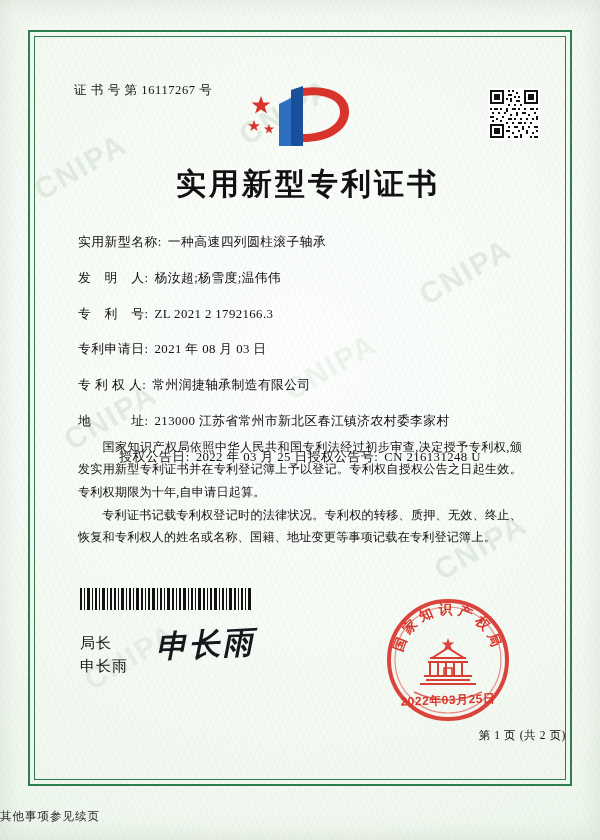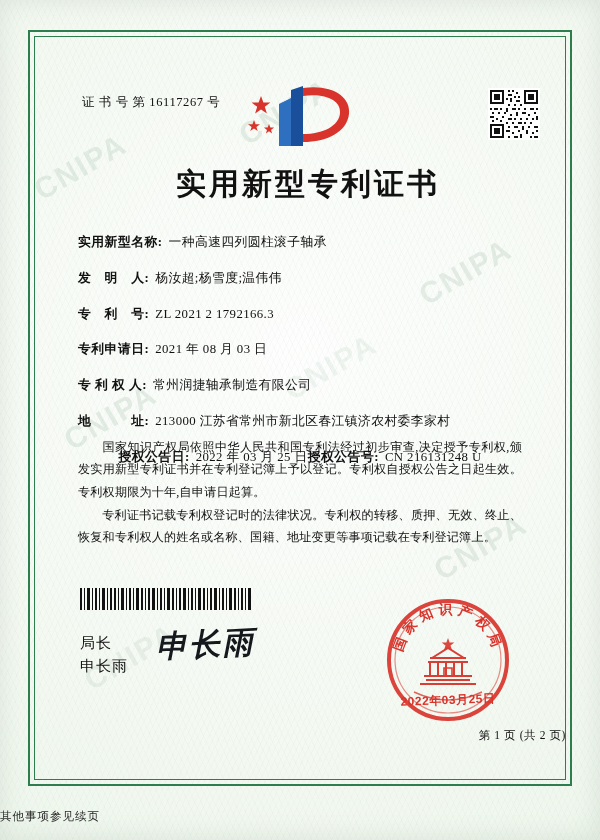--- a/index.html
+++ b/index.html
@@ -71,25 +71,24 @@
   .wm7 { left: 80px;  top: 640px; font-size: 30px; color: rgba(120,160,130,0.12);}
 
   .content {
     position: absolute;
     left: 34px; top: 36px; right: 34px; bottom: 60px;
   }
 
   .cert-no {
     position: absolute;
     left: 40px;
-    top: 58px;
+    top: 46px;
     font-size: 12.5px;
     letter-spacing: 0.6px;
     color: #111;
-    margin-left: 8px;
   }
 
   
   .logo {
     position: absolute;
     left: 50%;
     top: 44px;
     transform: translateX(-50%);
     width: 110px;
     height: 72px;
@@ -129,21 +128,20 @@
     align-items: baseline;
     margin-bottom: 18.5px;
     font-size: 12.8px;
     color: #111;
     line-height: 1.35;
   }
   .field-label {
     flex: 0 0 auto;
     white-space: nowrap;
     letter-spacing: 0.5px;
-    font-weight: bold;
   }
   .field-value {
     margin-left: 6px;
     letter-spacing: 0.4px;
   }
   .field-row.dual { justify-content: center; }
   .dual .second {
     white-space: nowrap;
   }
 

